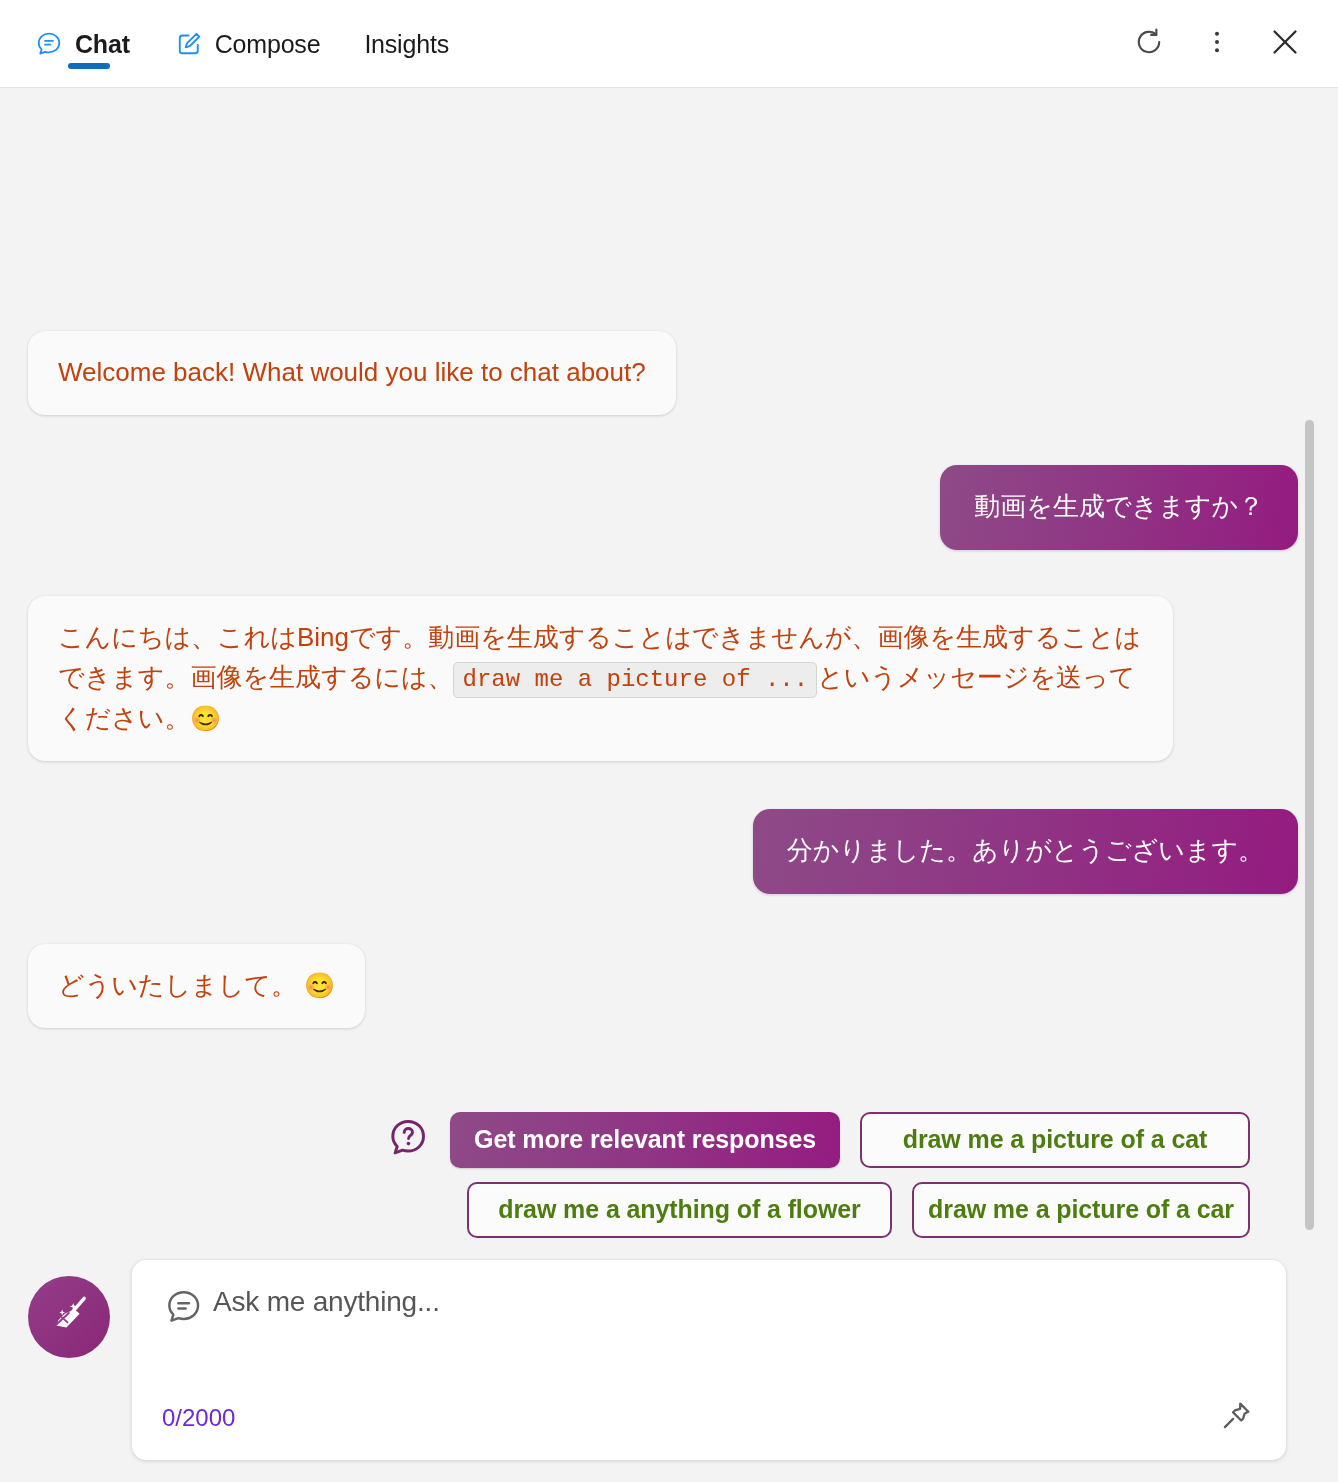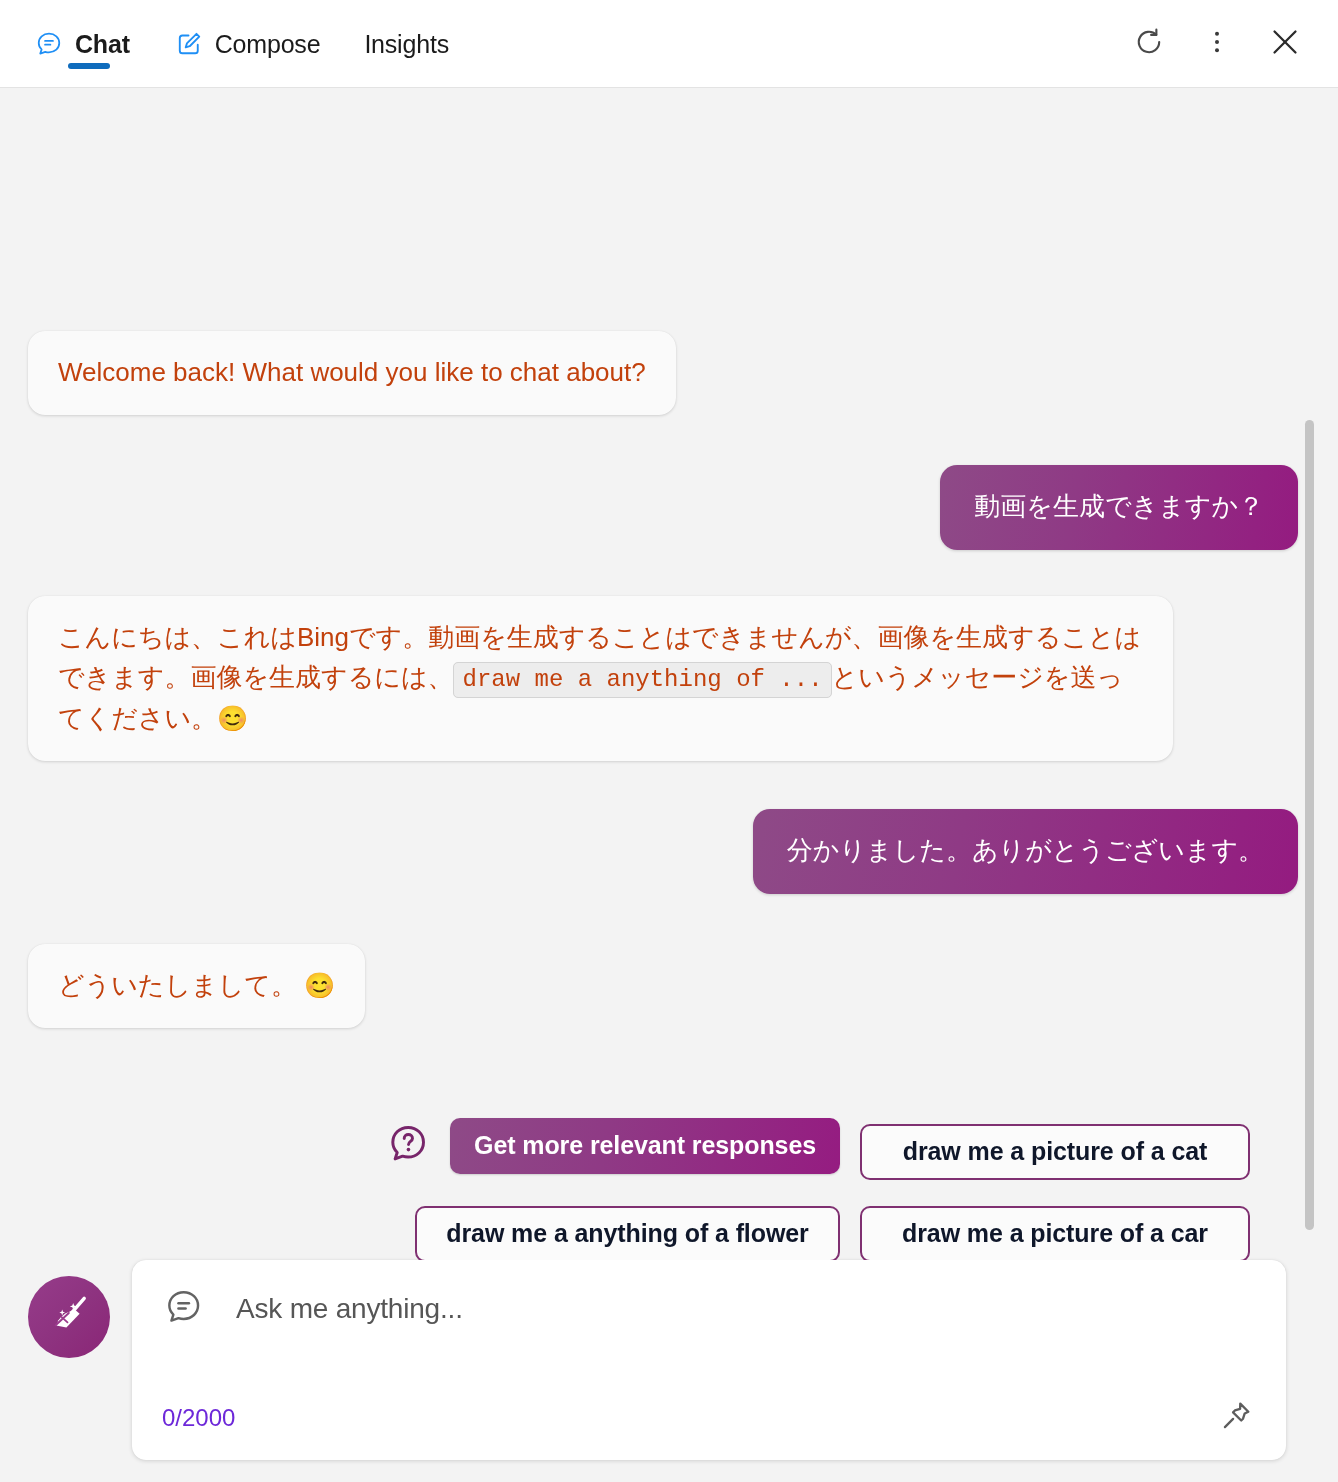--- a/index.html
+++ b/index.html
@@ -167,27 +167,26 @@
     letter-spacing: -0.1px;
   }
   .chip.filled {
     background: linear-gradient(100deg, #8e4a87 0%, #8f3a85 40%, #951c81 100%);
     color: #ffffff;
     border: none;
     box-shadow: 0 1px 2px rgba(0,0,0,0.16);
   }
   .chip.outlined {
     background: #fbfbfb;
-    color: #0f172a;
+    color: #4d7c0f;
     border: 2px solid #7f3071;
-    margin-top: 12px;
   }
   .chip-cat { width: 390px; }
   .chip-flower { width: 425px; }
-  .chip-car { width: 390px; }
+  .chip-car { width: 338px; }
 
   
   .scrollbar {
     position: absolute;
     right: 24px;
     top: 332px;
     width: 9px;
     height: 810px;
     border-radius: 5px;
     background: #c4c4c4;
@@ -216,21 +215,21 @@
     flex: 1;
     background: #ffffff;
     border-radius: 14px;
     box-shadow: 0 1px 4px rgba(0,0,0,0.14), 0 0 1px rgba(0,0,0,0.1);
     padding: 26px 30px 22px 30px;
     display: flex;
     flex-direction: column;
     min-height: 200px;
   }
 
-  .input-top { display: flex; align-items: center; gap: 32px; }
+  .input-top { display: flex; gap: 9px; }
   .input-placeholder {
     font-size: 28px;
     color: #565656;
     letter-spacing: -0.2px;
   }
 
   .input-bottom {
     margin-top: auto;
     display: flex;
     align-items: center;
@@ -315,21 +314,21 @@
 
       <div class="msg-spacer-a"></div>
 
       <div class="row right">
         <div class="bubble user">動画を生成できますか？</div>
       </div>
 
       <div class="msg-spacer-b"></div>
 
       <div class="row left">
-        <div class="bubble bot wide"><span>こんにちは、これはBingです。動画を生成することはできませんが、画像を生成することはできます。画像を生成するには、</span><code class="inline">draw me a anything of ...</code><span>というメッセージを送ってください。</span><span class="emoji">😊</span></div>
+        <div class="bubble bot wide"><span>こんにちは、これはBingです。動画を生成することはできませんが、画像を生成することはできます。画像を生成するには、</span><code class="inline">draw me a picture of ...</code><span>というメッセージを送ってください。</span><span class="emoji">😊</span></div>
       </div>
 
       <div class="msg-spacer-c"></div>
 
       <div class="row right">
         <div class="bubble user">分かりました。ありがとうございます。</div>
       </div>
 
       <div class="msg-spacer-d"></div>
 

